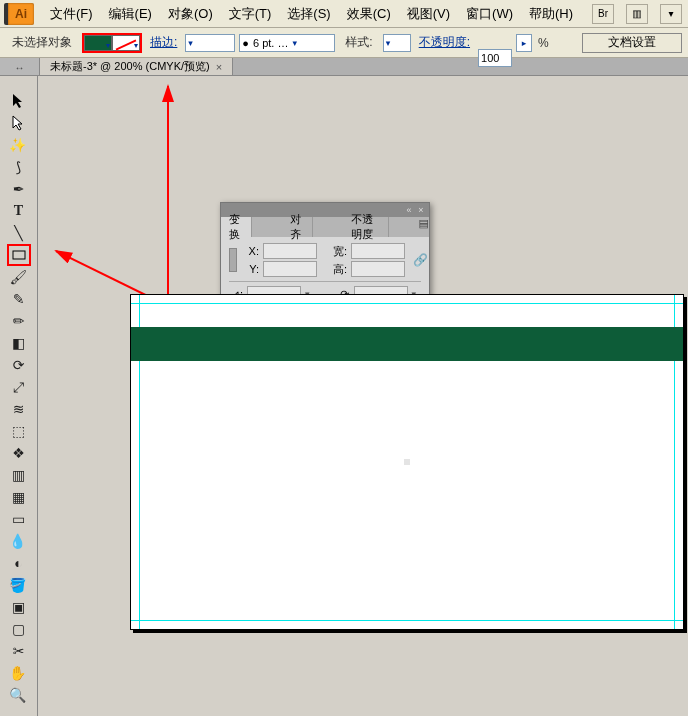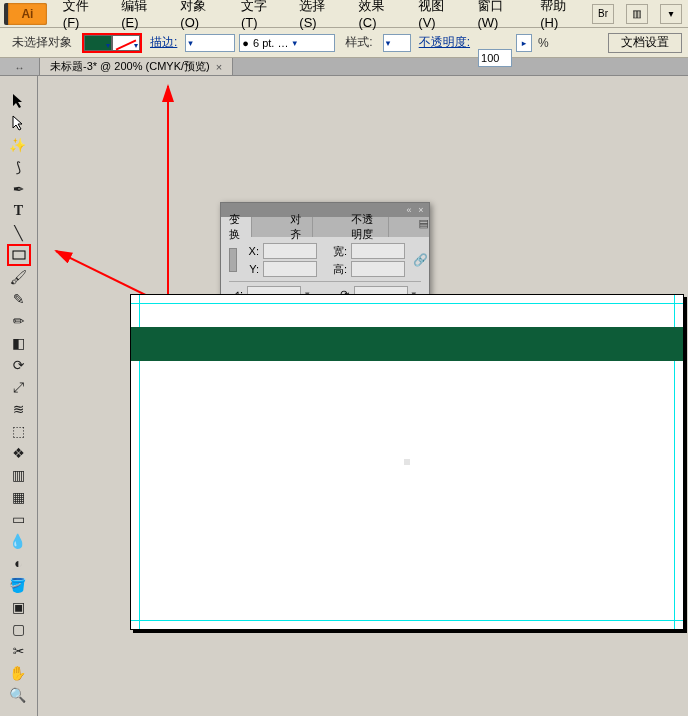--- a/index.html
+++ b/index.html
@@ -1,36 +1,36 @@
 <!DOCTYPE html>
 <html><head>
 <meta charset="utf-8">
 <style>
   * { margin: 0; padding: 0; box-sizing: border-box; font-family: "Microsoft YaHei", Arial, sans-serif; }
   body { background: #d4d0c8; width: 688px; height: 716px; overflow: hidden; position: relative; }
 
   .menubar { background: #ece9d8; height: 28px; display: flex; align-items: center; padding-left: 4px; border-bottom: 1px solid #aca899; }
-  .app-logo { width: 43px; height: 22px; background: #f7931e; color: #7f3d00; font-weight: bold; font-size: 12px; display: flex; align-items: center; justify-content: center; border-radius: 2px; margin-right: 8px; box-shadow: inset 0 0 2px rgba(0,0,0,0.5); border-left: 4px solid #333; }
+  .app-logo { width: 30px; height: 22px; background: #f7931e; color: #7f3d00; font-weight: bold; font-size: 12px; display: flex; align-items: center; justify-content: center; border-radius: 2px; margin-right: 8px; box-shadow: inset 0 0 2px rgba(0,0,0,0.5); border-left: 4px solid #333; }
   .menu-item { padding: 0 8px; font-size: 13px; cursor: default; }
   .menubar-right { margin-left: auto; display: flex; gap: 12px; padding-right: 6px; }
   .menubar-right .mini-btn { width: 22px; height: 20px; border: 1px solid #aca899; background: #ece9d8; font-size: 10px; display:flex;align-items:center;justify-content:center; }
 
   .options-bar { background: #ece9d8; height: 30px; display: flex; align-items: center; padding: 0 6px; border-bottom: 1px solid #aca899; gap: 4px; }
   .opt-label { font-size: 12px; color: #333; padding: 0 6px; }
   .swatch-group { display: flex; height: 20px; border: 2px solid #ff0000; }
   .swatch { width: 28px; height: 100%; border: 1px solid #666; position: relative; }
   .swatch.fill { background: #0d5c38; }
   .swatch.stroke { background: #fff; position: relative; }
   .swatch.stroke::after { content:''; position:absolute; left:2px; top:8px; right:2px; height:2px; background:#ff0000; transform:rotate(-25deg); }
   .swatch .caret { position:absolute; right:1px; bottom:0; font-size:8px; color:#003399; }
   .stroke-link { color: #003399; font-size: 12px; text-decoration: underline; padding: 0 4px; }
   .num-field { width: 42px; height: 18px; border: 1px solid #7f9db9; background: #fff; font-size: 11px; padding: 0 2px; margin-top: 30px; }
   .dd { height: 18px; border: 1px solid #7f9db9; background: #fff; font-size: 11px; display:flex; align-items:center; padding: 0 2px; gap:4px; }
   .dd .caret { color: #003399; font-size: 9px; }
-  .doc-setup-btn { margin-left:auto; height:20px; padding:0 12px; font-size:12px; border:1px solid #888; background:#ece9d8; }
+  .doc-setup-btn { margin-left:auto; height:20px; padding:0 25px; font-size:12px; border:1px solid #888; background:#ece9d8; }
 
   .tab-bar { background: #b0b0b0; height: 18px; display:flex; align-items:stretch; border-bottom:1px solid #888; }
   .tab-handle { width:40px; background:#b8b8b8; border-right:1px solid #888; display:flex;align-items:center;justify-content:center;font-size:10px;color:#444; }
   .doc-tab { background: #d4d0c8; padding:0 10px; font-size:11px; display:flex; align-items:center; gap:6px; border-right:1px solid #888; }
   .doc-tab .close { font-size:11px; color:#555; }
 
   .workspace { position: absolute; top: 76px; left: 0; right: 0; bottom: 0; display: flex; }
   .tools { width: 38px; background: #d4d0c8; border-right:1px solid #888; display:flex; flex-direction:column; align-items:center; padding-top:14px; gap:0; }
   .tool { width:24px; height:22px; display:flex; align-items:center; justify-content:center; font-size:14px; color:#222; cursor:default; position:relative; }
   .tool.rect-highlight { border: 2px solid #ff0000; }

